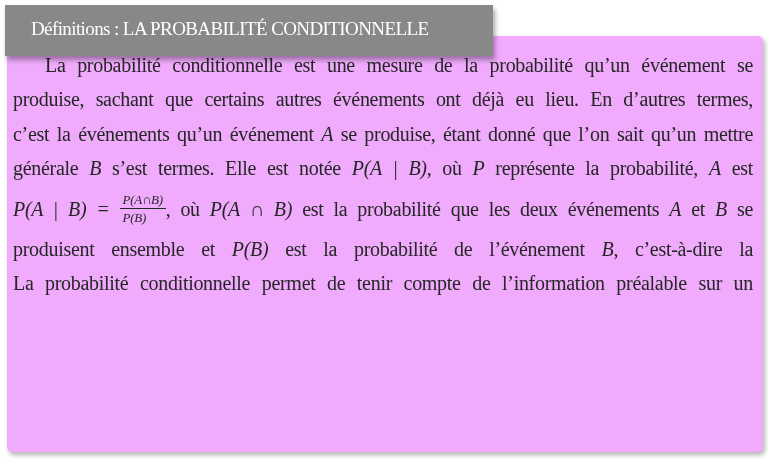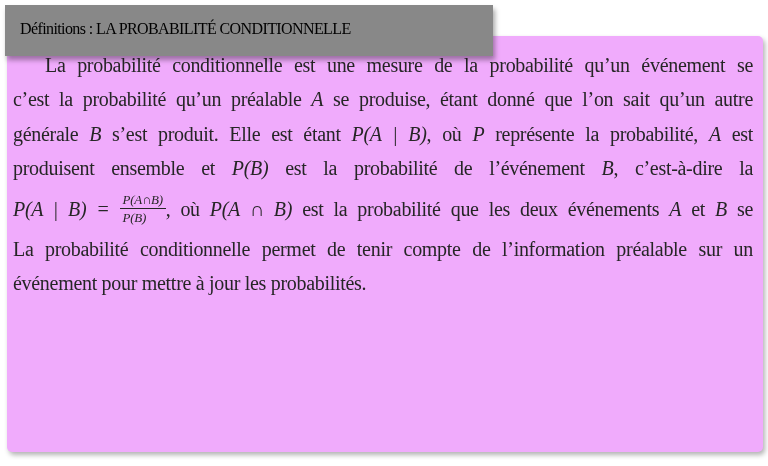--- a/index.html
+++ b/index.html
@@ -34,25 +34,25 @@
     top: 5px;
     width: 488px;
     height: 51px;
     background: #888888;
     box-shadow: 2px 4px 5px rgba(0,0,0,0.35);
     z-index: 2;
     display: flex;
     align-items: center;
   }
   .title-banner .title-text {
-    color: #000000;
-    font-size: 16px;
+    color: #ffffff;
+    font-size: 19px;
     letter-spacing: -0.6px;
     white-space: nowrap;
-    padding: 0 8px 4px 15px;
+    padding: 0 8px 4px 26px;
   }
   .paragraph {
     position: absolute;
     left: 6px;
     right: 10px;
     top: 12px;
     color: #262626;
     font-size: 20px;
     letter-spacing: -0.3px;
   }
@@ -98,26 +98,26 @@
   }
 </style>
 </head>
 <body>
 
 <div class="page">
 
   <div class="content-panel">
     <div class="paragraph">
         <div class="line indent"><span>La probabilité conditionnelle est une mesure de la probabilité qu’un événement se</span></div>
-        <div class="line"><span>c’est la probabilité qu’un préalable </span><span class="it">A</span><span> se produise, étant donné que l’on sait qu’un autre</span></div>
-        <div class="line"><span>générale </span><span class="it">B</span><span> s’est produit. Elle est étant </span><span class="it">P(A | B)</span><span>, où </span><span class="it">P</span><span> représente la probabilité, </span><span class="it">A</span><span> est</span></div>
+        <div class="line"><span>produise, sachant que certains autres événements ont déjà eu lieu. En d’autres termes,</span></div>
+        <div class="line"><span>c’est la événements qu’un événement </span><span class="it">A</span><span> se produise, étant donné que l’on sait qu’un mettre</span></div>
+        <div class="line"><span>générale </span><span class="it">B</span><span> s’est termes. Elle est notée </span><span class="it">P(A | B)</span><span>, où </span><span class="it">P</span><span> représente la probabilité, </span><span class="it">A</span><span> est</span></div>
+        <div class="line formula-line"><span class="it">P(A | B) = </span><span class="frac"><span class="num">P(A∩B)</span><span class="den">P(B)</span></span><span>, où </span><span class="it">P(A ∩ B)</span><span> est la probabilité que les deux événements </span><span class="it">A</span><span> et </span><span class="it">B</span><span> se</span></div>
         <div class="line"><span>produisent ensemble et </span><span class="it">P(B)</span><span> est la probabilité de l’événement </span><span class="it">B</span><span>, c’est-à-dire la</span></div>
-        <div class="line formula-line"><span class="it">P(A | B) = </span><span class="frac"><span class="num">P(A∩B)</span><span class="den">P(B)</span></span><span>, où </span><span class="it">P(A ∩ B)</span><span> est la probabilité que les deux événements </span><span class="it">A</span><span> et </span><span class="it">B</span><span> se</span></div>
         <div class="line"><span>La probabilité conditionnelle permet de tenir compte de l’information préalable sur un</span></div>
-        <div class="line last"><span>événement pour mettre à jour les probabilités.</span></div>
       </div>
   </div>
 
   <div class="title-banner">
     <span class="title-text">Définitions : LA PROBABILITÉ CONDITIONNELLE</span>
   </div>
 
 </div>
 
 </body></html>

